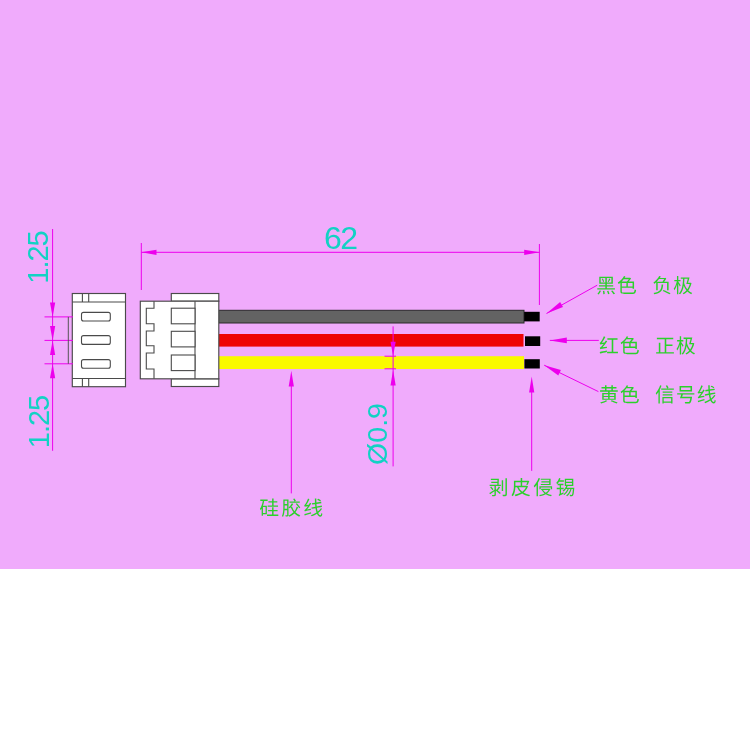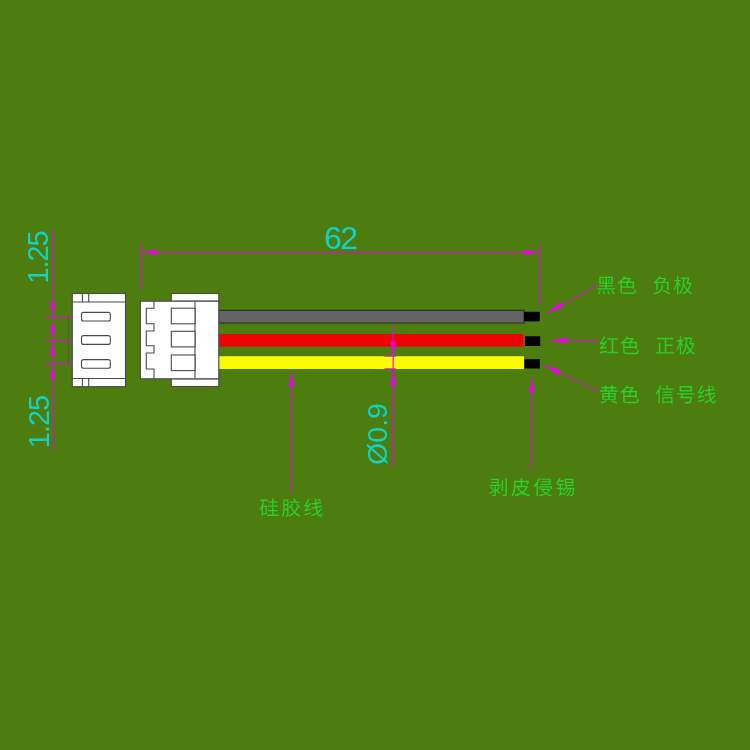--- a/index.html
+++ b/index.html
@@ -1,14 +1,14 @@
 <!DOCTYPE html>
 <html><head><meta charset="utf-8"><style>
 html,body{margin:0;padding:0;background:#fff;}
-#c{position:relative;width:750px;height:750px;background:#4d7c0f;overflow:hidden;}
+#c{position:relative;width:750px;height:569px;background:#f0abfc;overflow:hidden;}
 text{font-family:"Liberation Sans",sans-serif;}
 </style></head><body>
 <div id="c">
 <svg width="750" height="750" viewBox="0 0 750 750">
 <rect x="218.6" y="310.3" width="305.4" height="12.7" fill="#636363" stroke="#2b2b2b" stroke-width="1"></rect>
 <rect x="218.6" y="334.0" width="304.9" height="12.6" fill="#ee0404"></rect>
 <rect x="218.6" y="356.2" width="305.4" height="12.8" fill="#fafa00"></rect>
 <rect x="524.1" y="311.8" width="15.6" height="9.6" fill="#000"></rect>
 <rect x="525.0" y="336.3" width="15.2" height="9.7" fill="#000"></rect>
 <rect x="524.4" y="359.2" width="15.4" height="9.3" fill="#000"></rect>

